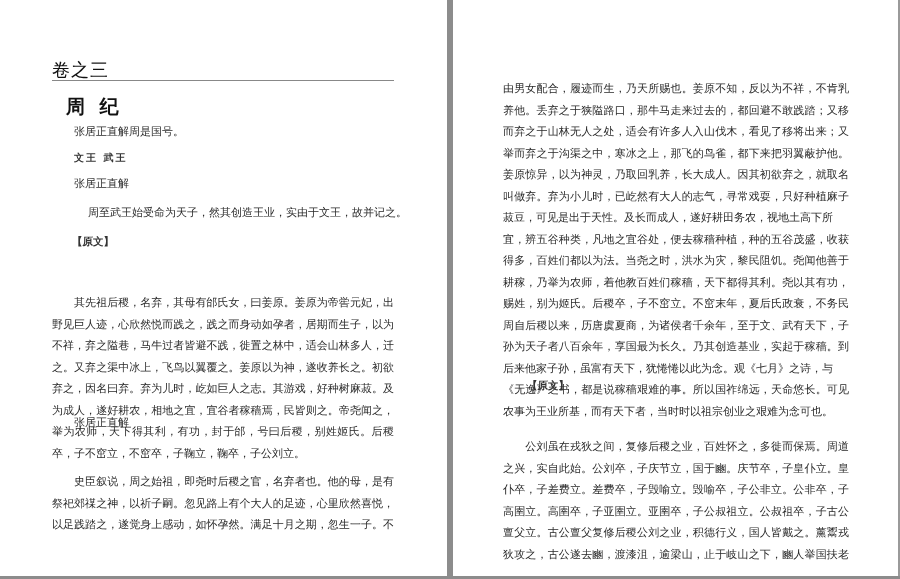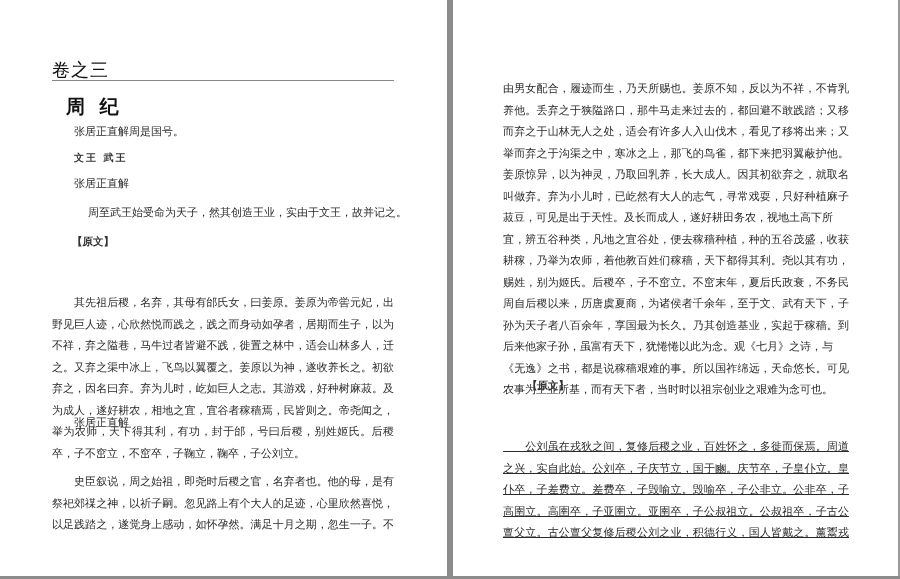--- a/index.html
+++ b/index.html
@@ -89,34 +89,36 @@
 <div class="page page-right">
   <div class="para" style="left:50px;top:47px;width:346px;">
     <span class="row">由男女配合，履迹而生，乃天所赐也。姜原不知，反以为不祥，不肯乳</span>
     <span class="row">养他。丢弃之于狭隘路口，那牛马走来过去的，都回避不敢践踏；又移</span>
     <span class="row">而弃之于山林无人之处，适会有许多人入山伐木，看见了移将出来；又</span>
     <span class="row">举而弃之于沟渠之中，寒冰之上，那飞的鸟雀，都下来把羽翼蔽护他。</span>
     <span class="row">姜原惊异，以为神灵，乃取回乳养，长大成人。因其初欲弃之，就取名</span>
     <span class="row">叫做弃。弃为小儿时，已屹然有大人的志气，寻常戏耍，只好种植麻子</span>
     <span class="row last">菽豆，可见是出于天性。及长而成人，遂好耕田务农，视地土高下所</span>
     <span class="row">宜，辨五谷种类，凡地之宜谷处，便去稼穑种植，种的五谷茂盛，收获</span>
+    <span class="row">得多，百姓们都以为法。当尧之时，洪水为灾，黎民阻饥。尧闻他善于</span>
     <span class="row">耕稼，乃举为农师，着他教百姓们稼穑，天下都得其利。尧以其有功，</span>
     <span class="row">赐姓，别为姬氏。后稷卒，子不窋立。不窋末年，夏后氏政衰，不务民</span>
     <span class="row">周自后稷以来，历唐虞夏商，为诸侯者千余年，至于文、武有天下，子</span>
     <span class="row">孙为天子者八百余年，享国最为长久。乃其创造基业，实起于稼穑。到</span>
     <span class="row last">后来他家子孙，虽富有天下，犹惓惓以此为念。观《七月》之诗，与</span>
     <span class="row">《无逸》之书，都是说稼穑艰难的事。所以国祚绵远，天命悠长。可见</span>
     <span class="row last">农事为王业所基，而有天下者，当时时以祖宗创业之艰难为念可也。</span>
   </div>
 
   <div class="line bracket" style="left:74px;top:378px;">【原文】</div>
 
-  <div class="para" style="left:50px;top:405px;width:346px;text-decoration:underline;">
+  <div class="para" style="left:50px;top:405px;width:346px;">
     <span class="row">　　公刘虽在戎狄之间，复修后稷之业，百姓怀之，多徙而保焉。周道</span>
     <span class="row">之兴，实自此始。公刘卒，子庆节立，国于豳。庆节卒，子皇仆立。皇</span>
     <span class="row">仆卒，子差费立。差费卒，子毁喻立。毁喻卒，子公非立。公非卒，子</span>
     <span class="row">高圉立。高圉卒，子亚圉立。亚圉卒，子公叔祖立。公叔祖卒，子古公</span>
     <span class="row">亶父立。古公亶父复修后稷公刘之业，积德行义，国人皆戴之。薰鬻戎</span>
+    <span class="row">狄攻之，古公遂去豳，渡漆沮，逾梁山，止于岐山之下，豳人举国扶老</span>
   </div>
 </div>
 
 <div class="right-edge"></div>
 <div class="bottom-edge"></div>
 
 </body></html>

